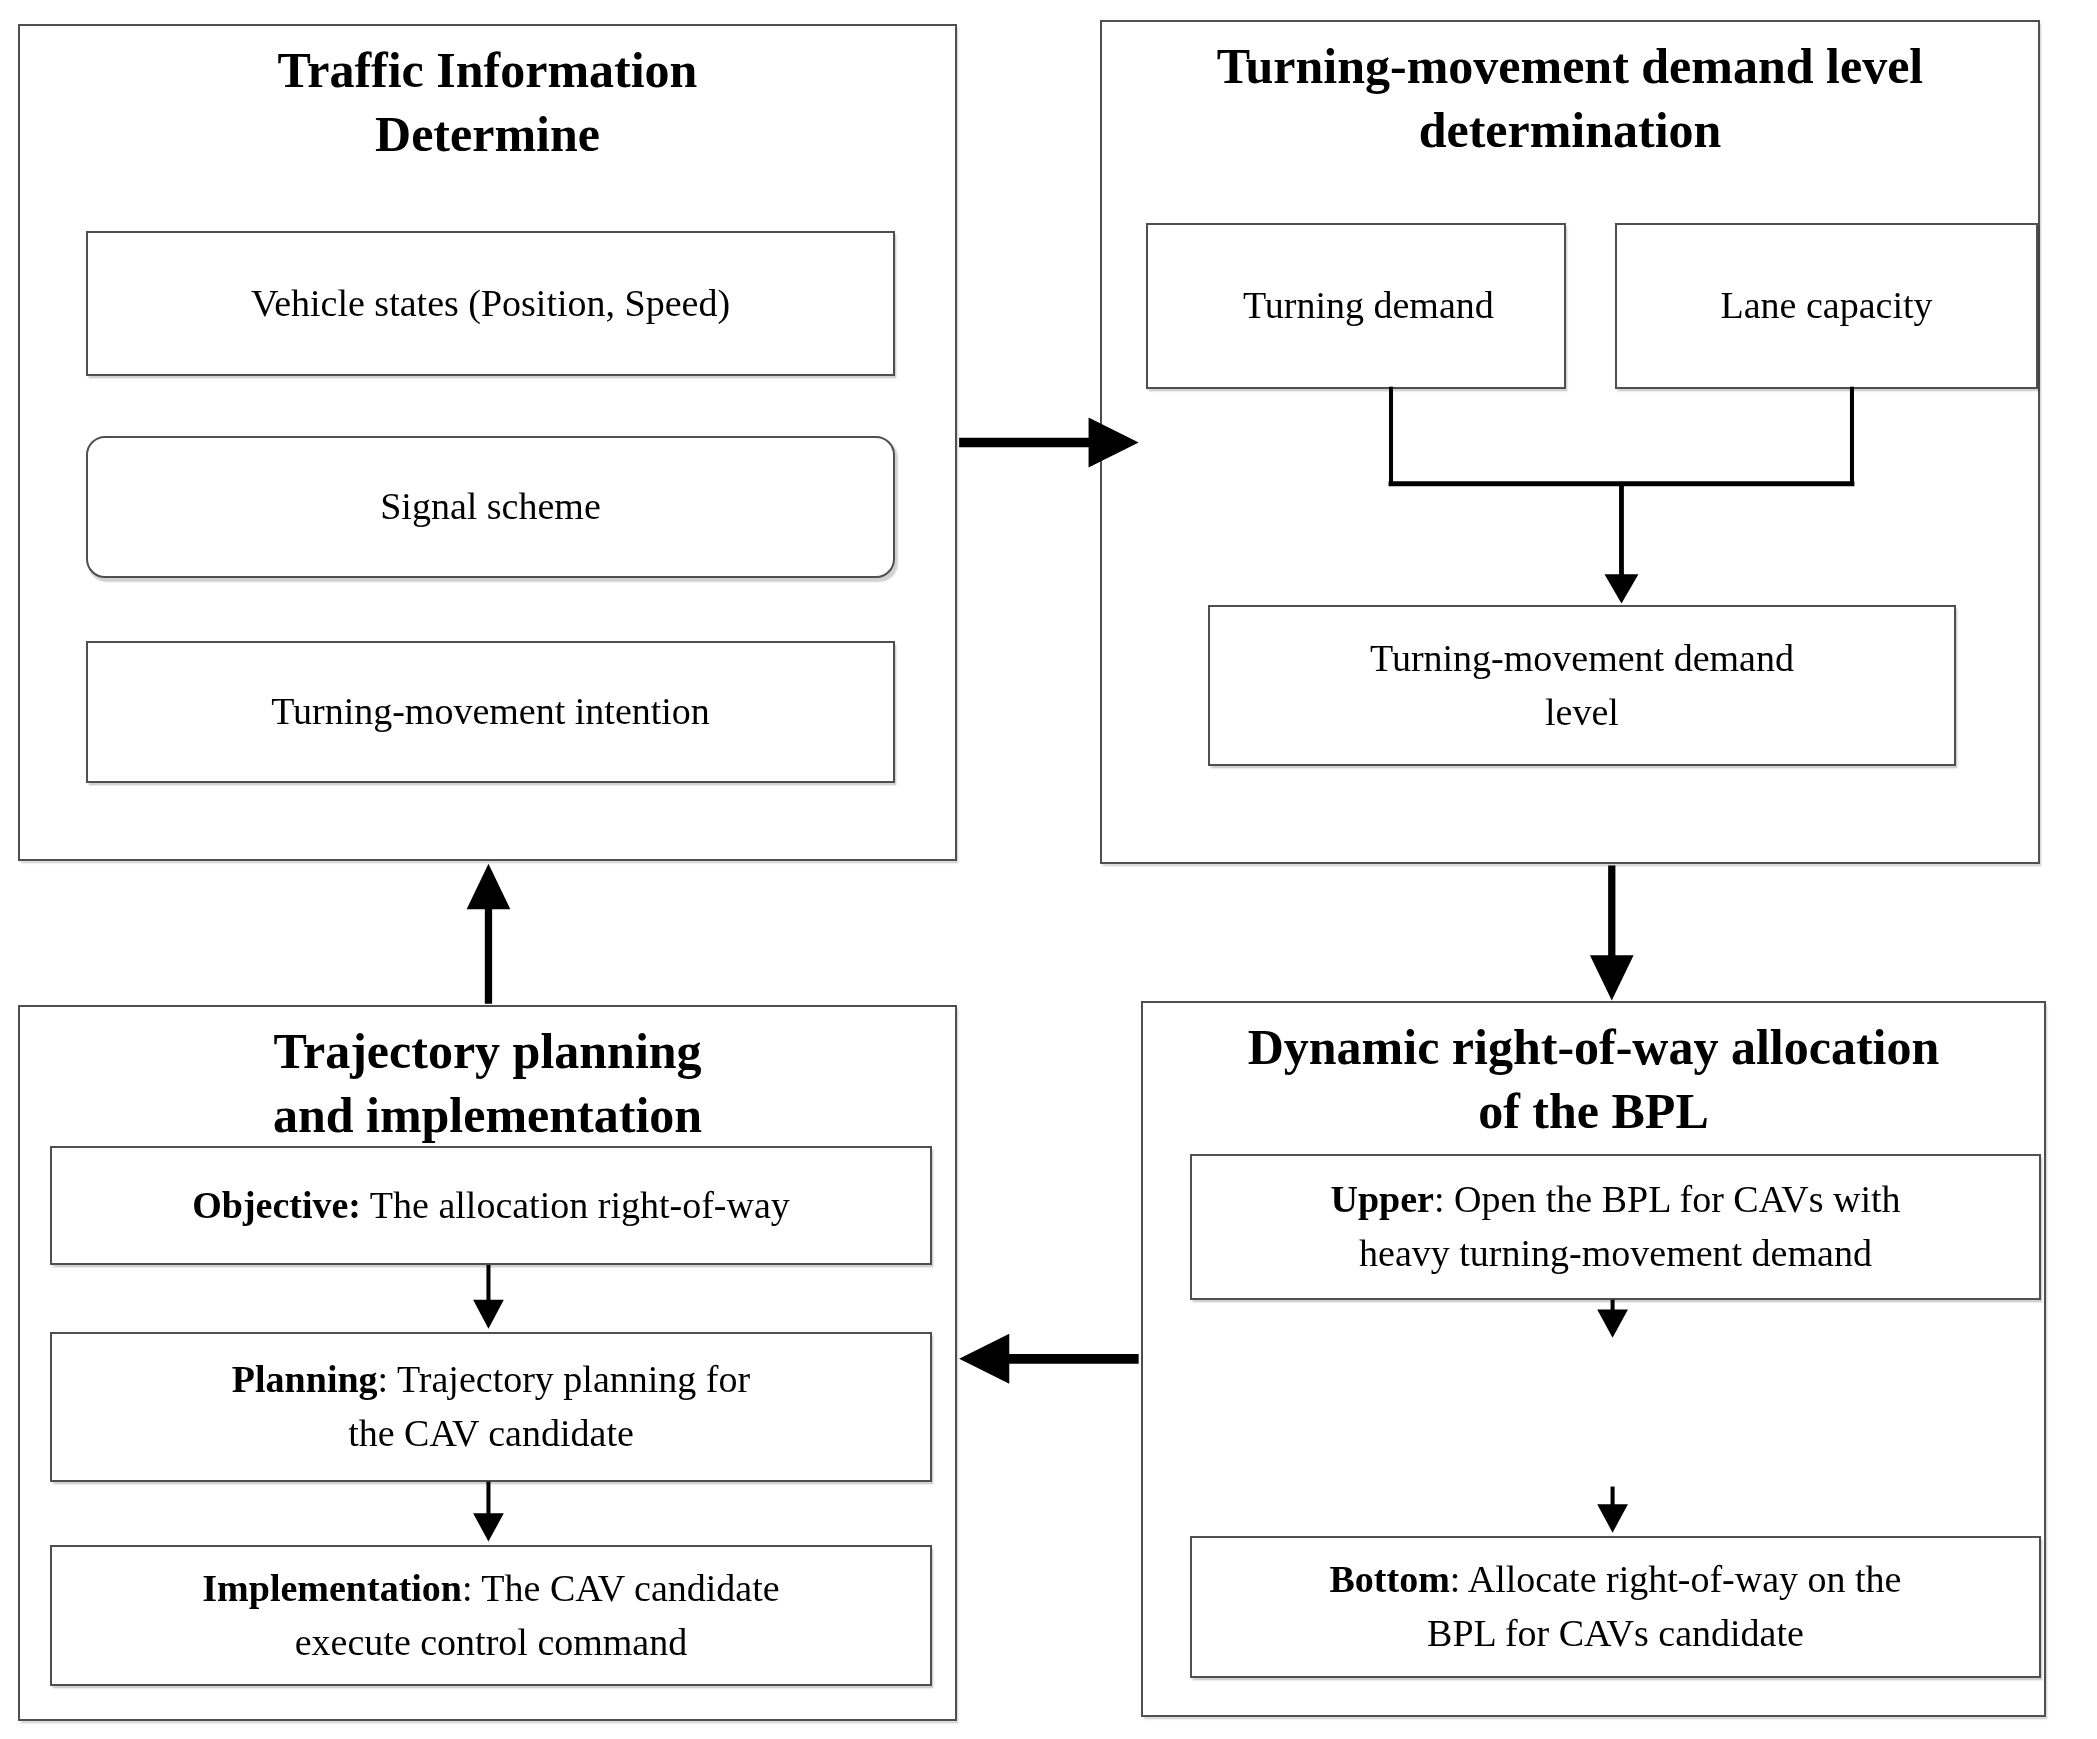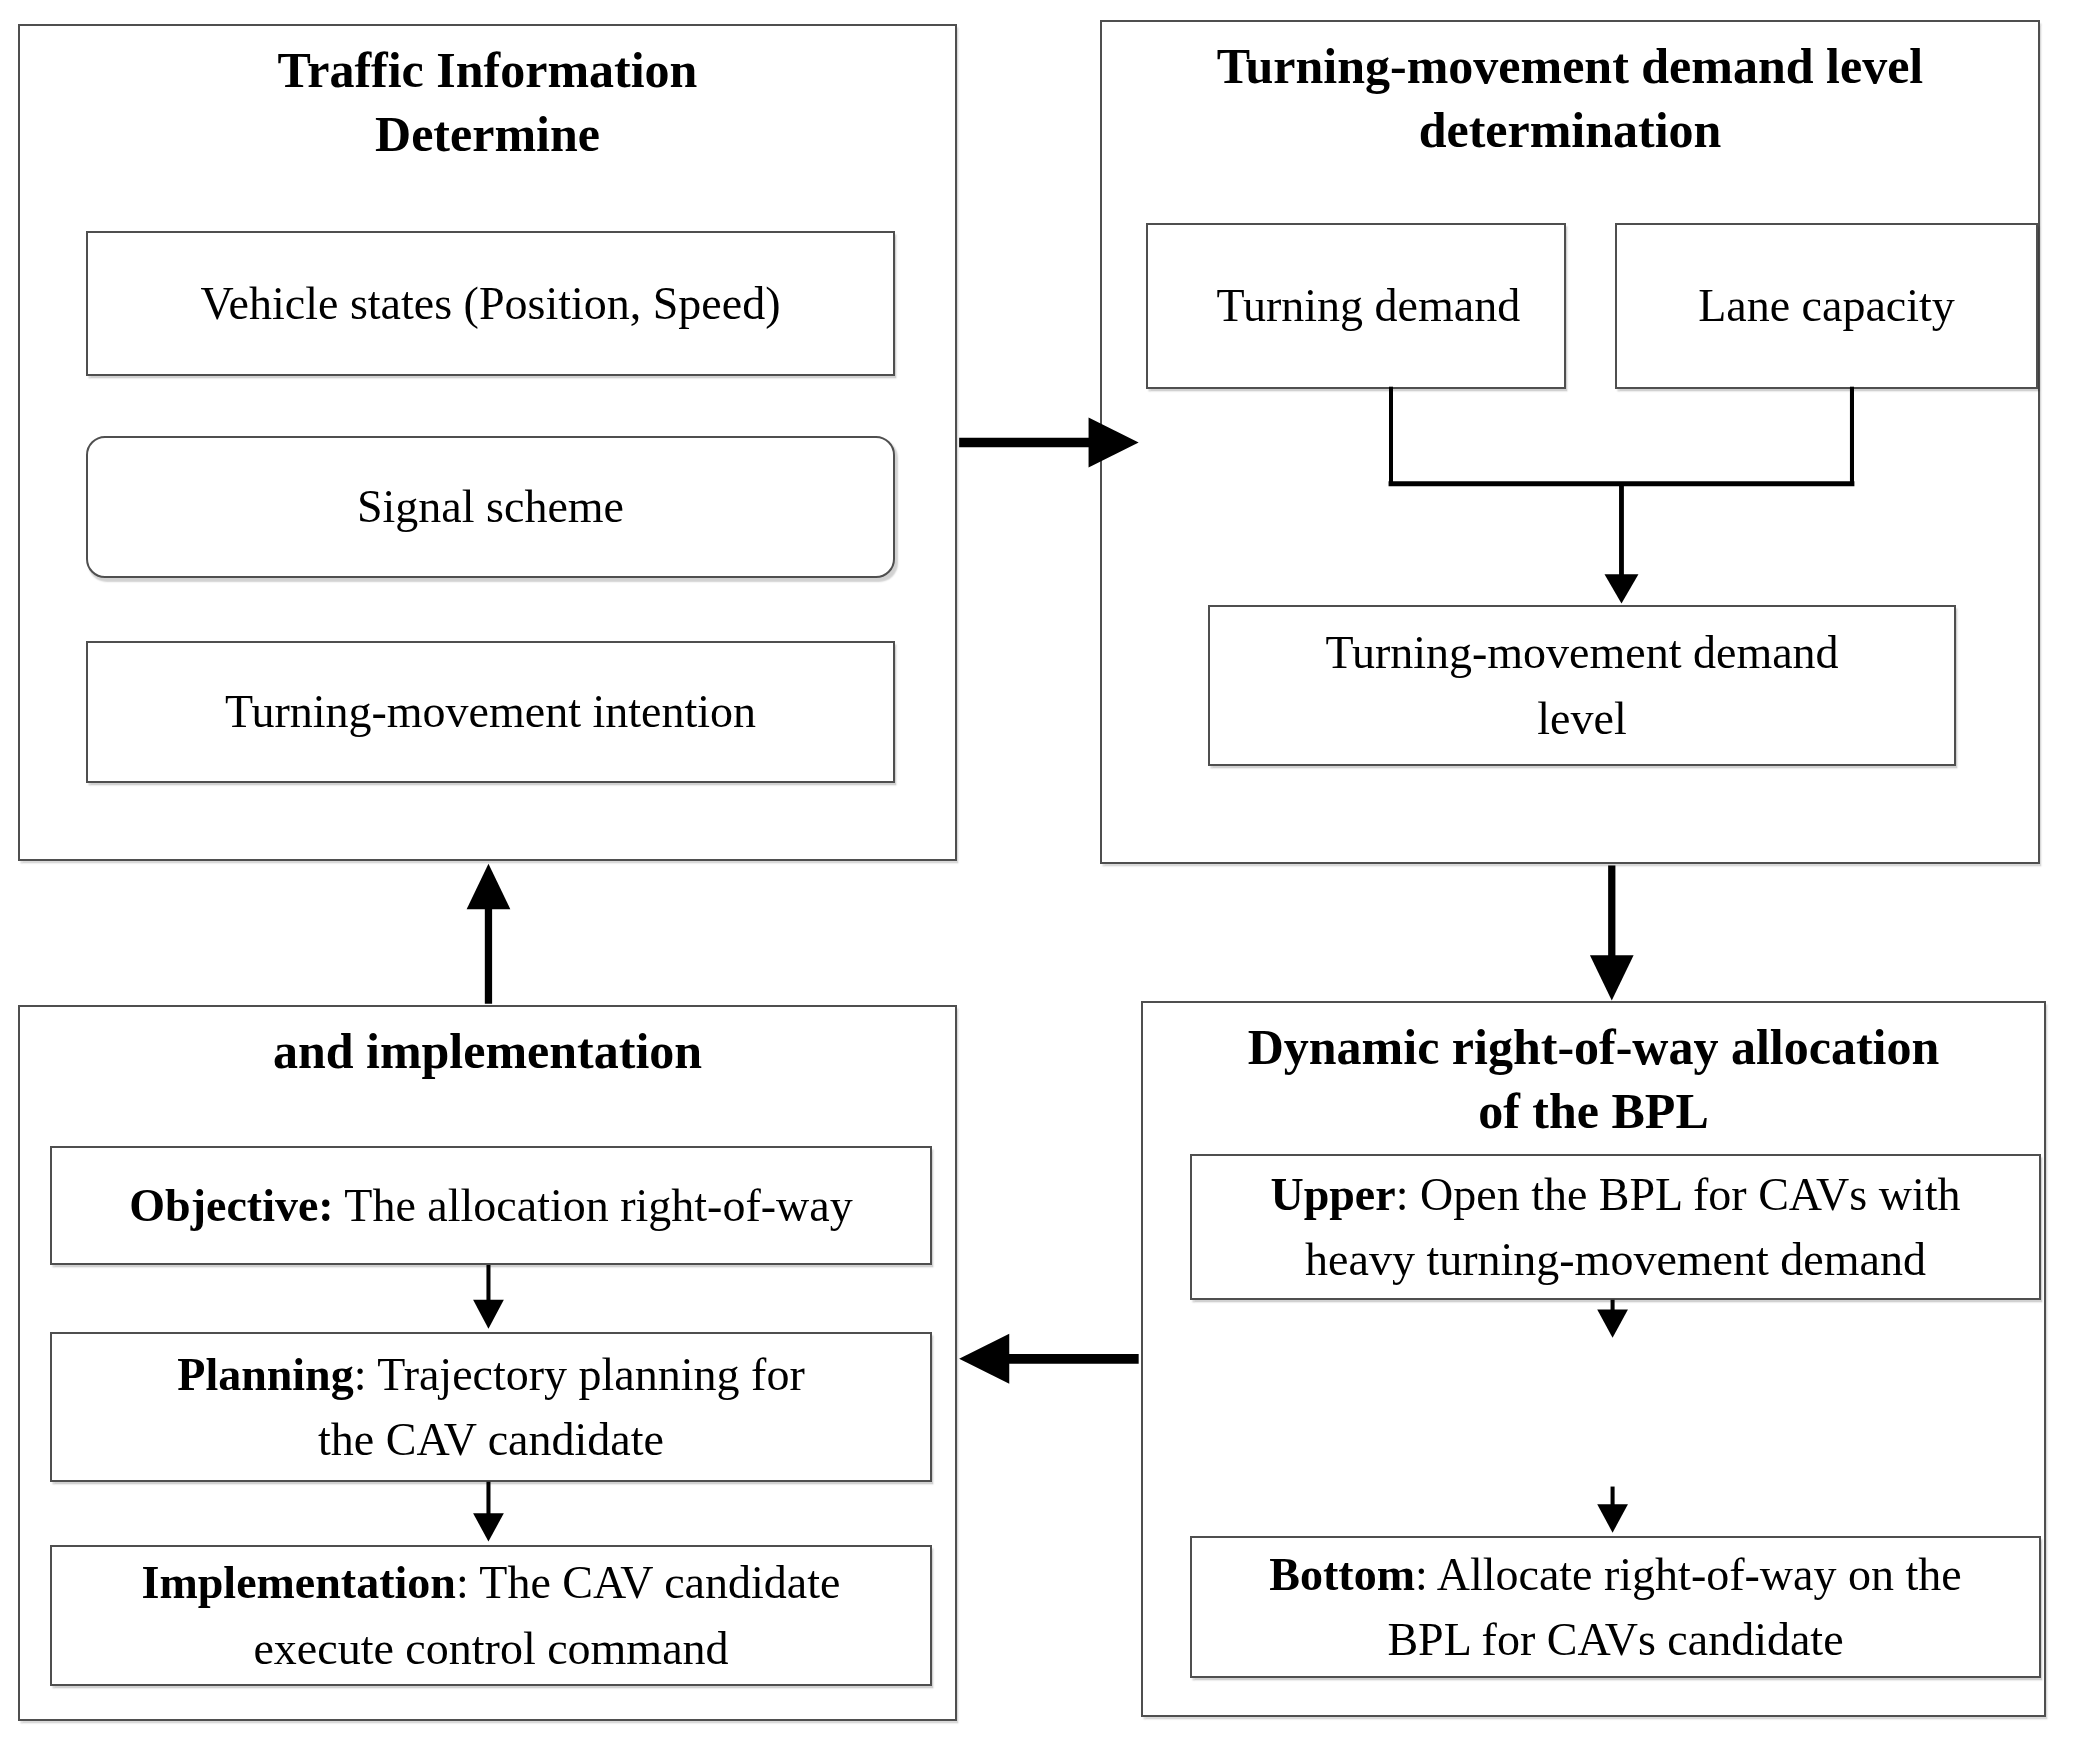--- a/index.html
+++ b/index.html
@@ -13,21 +13,21 @@
   #p-bl{left:18px;top:1005px;width:939px;height:716px;}
   #p-br{left:1141px;top:1001px;width:905px;height:716px;}
 
   .panel-title{position:absolute;left:0;right:0;top:13px;text-align:center;
                font-weight:bold;font-size:50px;line-height:1.27;}
   .tline{display:block;}
 
   .ibox{position:absolute;box-sizing:border-box;border:2.4px solid #4f4f4f;background:#ffffff;
         display:flex;align-items:center;justify-content:center;text-align:center;
         box-shadow:2.4px 3.2px 1.6px rgba(0,0,0,0.18);padding:0 11.3px;}
-  .btext{font-size:46px;line-height:1.42;white-space:pre-line;}
+  .btext{font-size:38px;line-height:1.42;white-space:pre-line;}
   .lead{font-weight:bold;}
 
   
   #b-veh {left:66px;top:205px;width:809px;height:145px;}
   #b-sig {left:66px;top:410px;width:809px;height:142px;border-radius:19px;}
   #b-int {left:66px;top:615px;width:809px;height:142px;}
 
   
   #b-td  {left:44px;top:201px;width:420px;height:166px;padding-left:36px;}
   #b-lc  {left:513px;top:201px;width:423px;height:166px;}
@@ -78,20 +78,21 @@
       <span class="btext">Lane capacity</span>
     </div>
     <div class="ibox" id="b-lvl">
       <span class="btext">Turning-movement demand
 level</span>
     </div>
   </div>
 
   <div class="panel" id="p-bl">
     <div class="panel-title">
+      <span class="tline">Trajectory planning</span>
       <span class="tline">and implementation</span>
     </div>
     <div class="ibox" id="b-obj">
       <span class="btext"><b class="lead">Objective:</b><span> The allocation right-of-way</span></span>
     </div>
     <div class="ibox" id="b-plan">
       <span class="btext"><b class="lead">Planning</b><span>: Trajectory planning for
 the CAV candidate</span></span>
     </div>
     <div class="ibox" id="b-impl">

